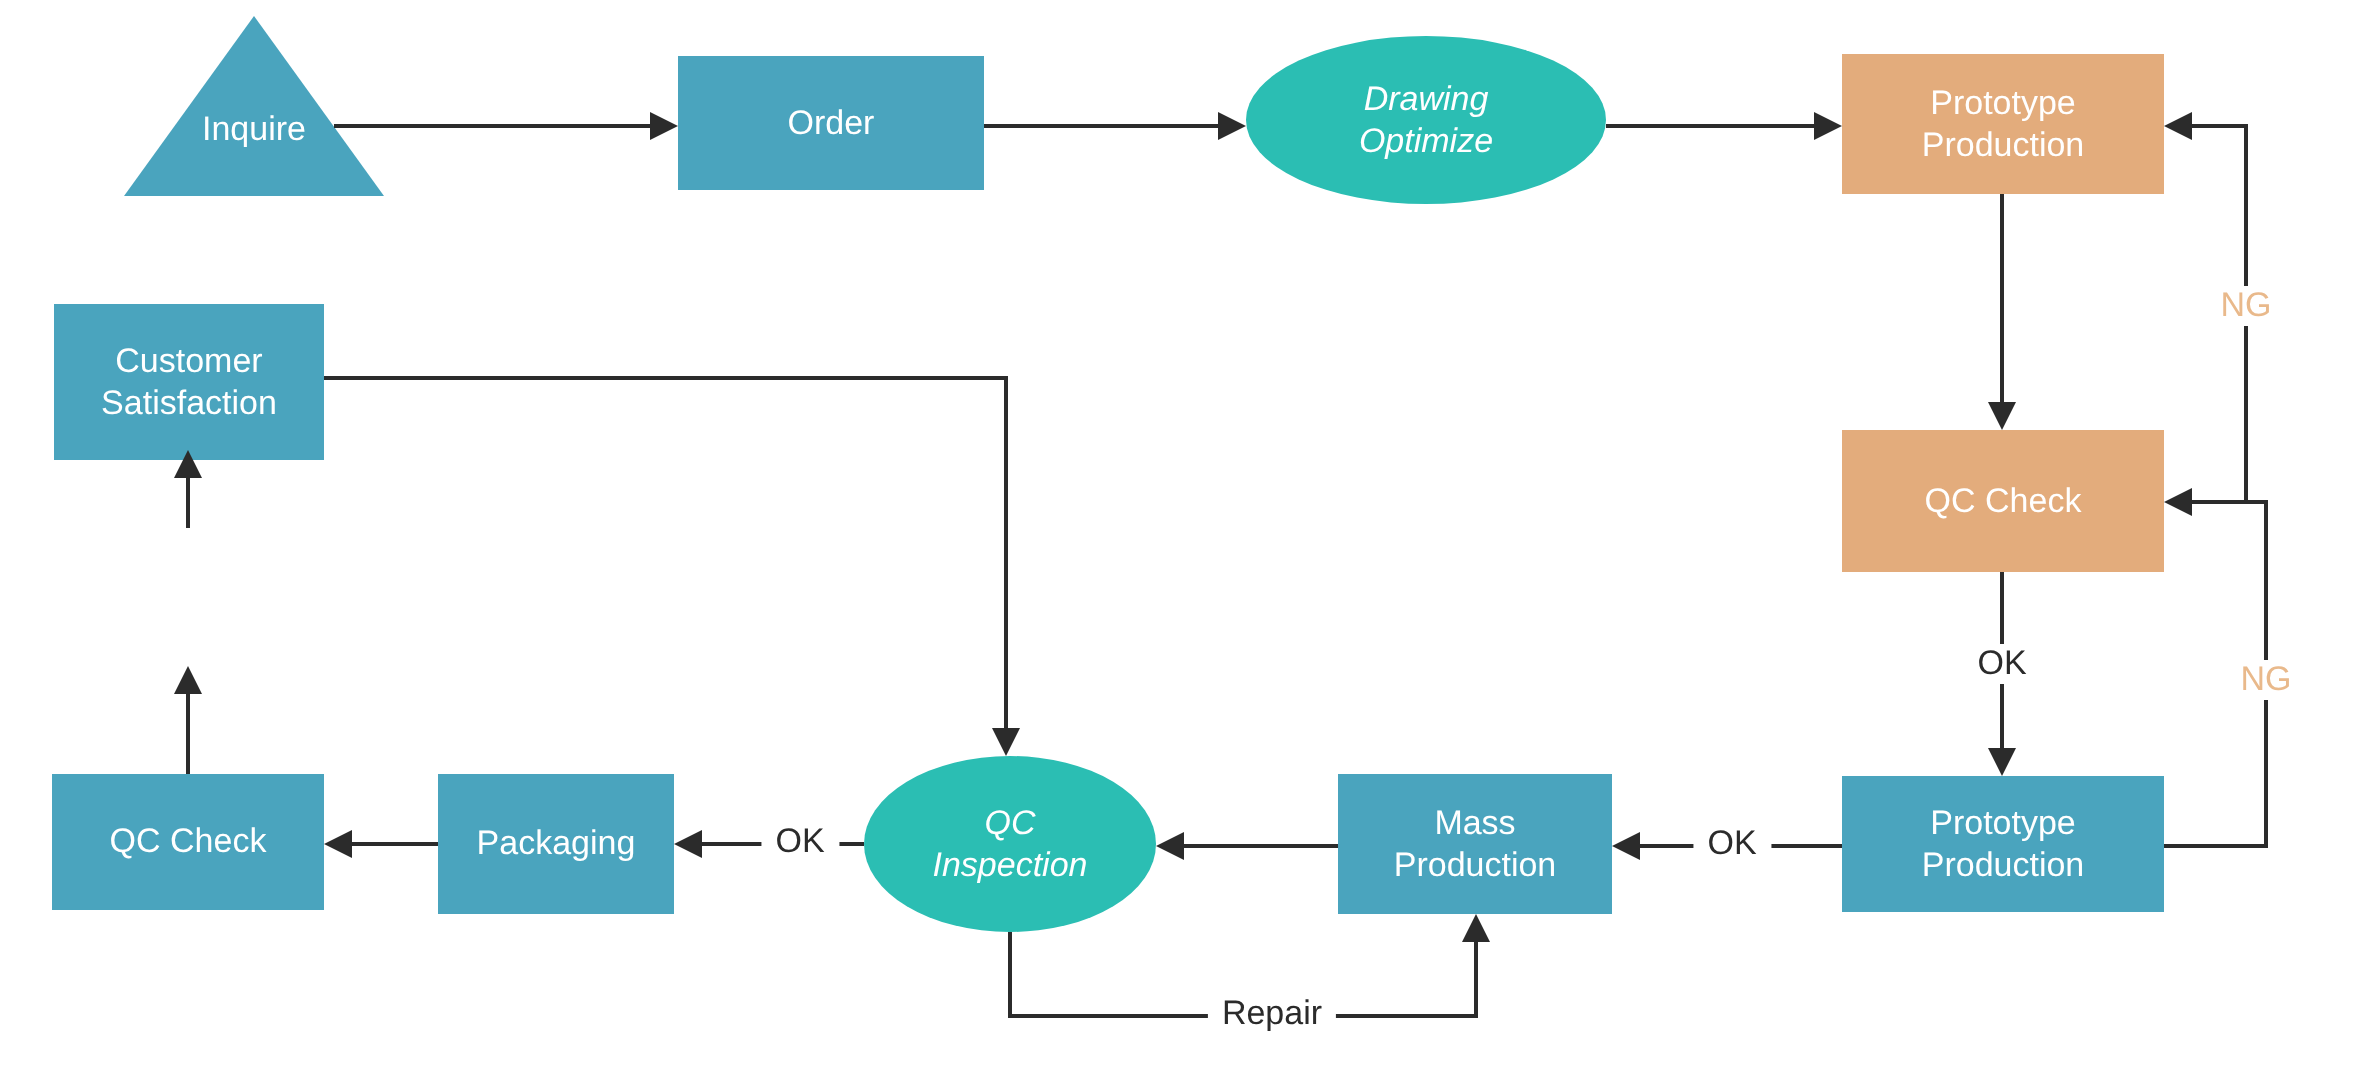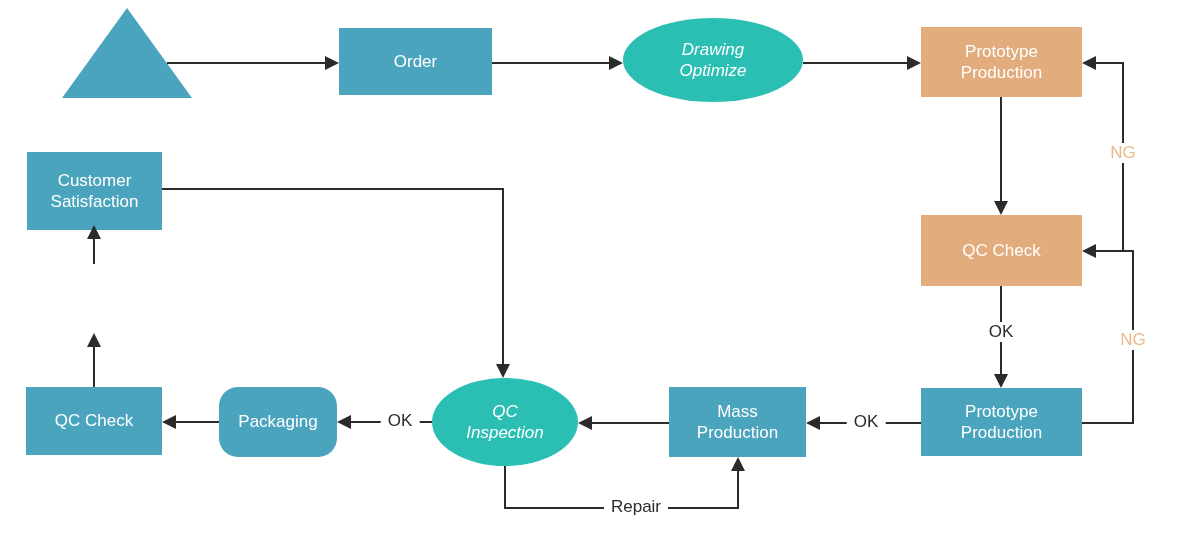--- a/index.html
+++ b/index.html
@@ -30,20 +30,21 @@
   .elabel { position:absolute; transform:translate(-50%,-50%); background:#ffffff;
             padding:0 7px; font-size:17px; color:#2b2b2b; white-space:nowrap; }
   .elabel.ng { color:var(--ng-label); }
 </style>
 </head>
 <body>
 
 <div class="canvas">
 
   <div class="tri" style="left:62px; top:8px;"></div>
+  <span class="tri-label" style="left:62px; top:55px; width:130px;">Inquire</span>
 
   <div class="node blue" style="left:339px; top:28px; width:153px; height:67px;">
     <span>Order</span>
   </div>
 
   <div class="node ellipse" style="left:623px; top:18px; width:180px; height:84px;">
     <span>
       <span class="ln">Drawing</span>
       <span class="ln">Optimize</span>
     </span>
@@ -74,21 +75,21 @@
     </span>
   </div>
 
   <div class="node ellipse" style="left:432px; top:378px; width:146px; height:88px;">
     <span>
       <span class="ln">QC</span>
       <span class="ln">Inspection</span>
     </span>
   </div>
 
-  <div class="node blue" style="left:219px; top:387px; width:118px; height:70px;border-radius:19px;">
+  <div class="node blue" style="left:219px; top:387px; width:118px; height:70px;">
     <span>Packaging</span>
   </div>
 
   <div class="node blue" style="left:26px; top:387px; width:136px; height:68px;">
     <span>QC Check</span>
   </div>
 
 
   <div class="node blue" style="left:27px; top:152px; width:135px; height:78px;">
     <span>

